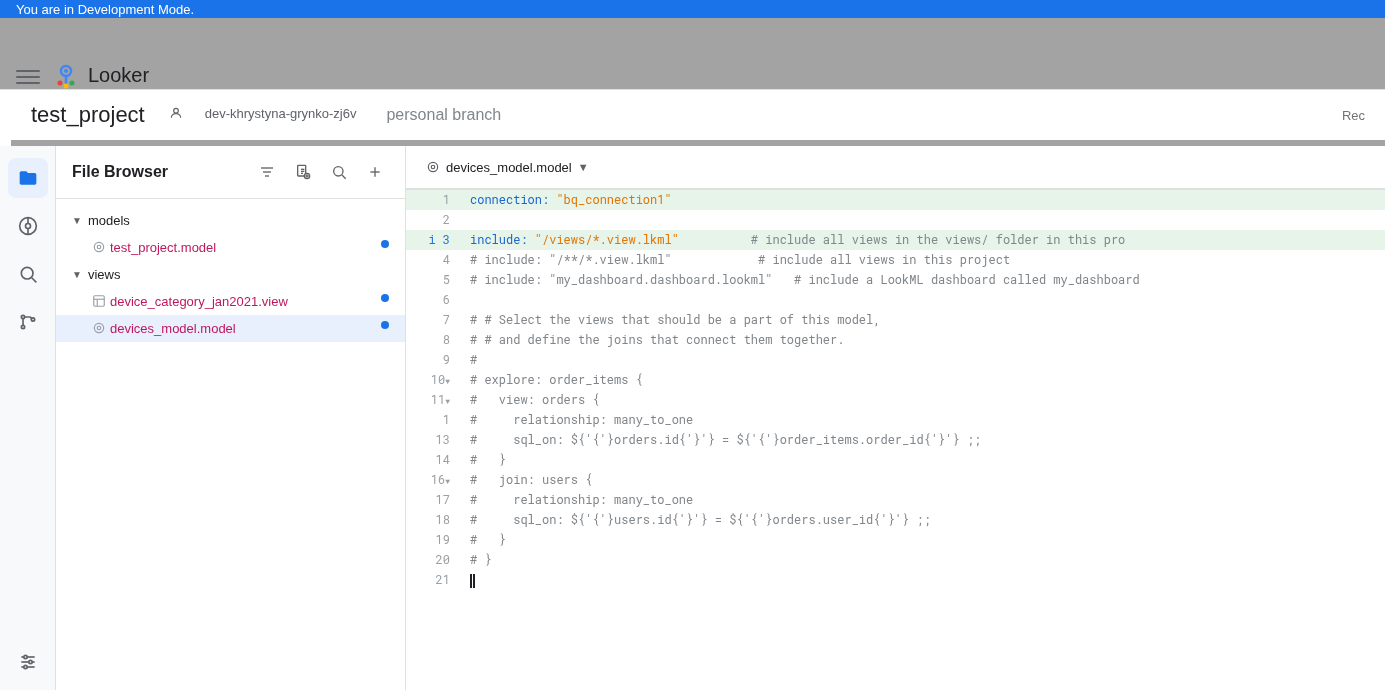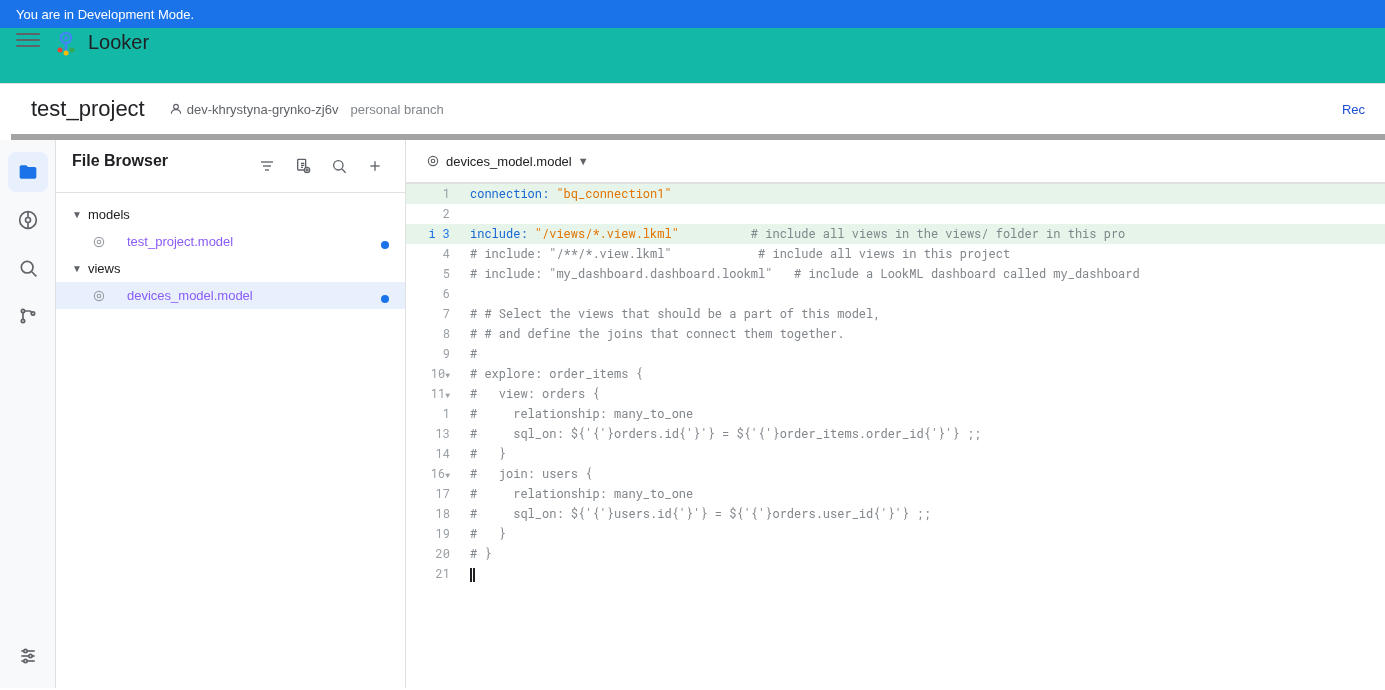--- a/index.html
+++ b/index.html
@@ -4,33 +4,33 @@
   <style>
     * { box-sizing: border-box; margin: 0; padding: 0; }
     body { font-family: 'Google Sans', Arial, sans-serif; background: #fff; overflow: hidden; width: 1385px; height: 690px; }
 
     
     .dev-banner {
       background: #1a73e8;
       color: #fff;
       font-size: 13px;
       padding: 6px 16px;
-      height: 28px;
+      height: 18px;
       display: flex;
       align-items: center;
     }
 
     
     .top-nav {
       display: flex;
-      align-items: flex-start;
-      height: 56px;
+      align-items: flex-end;
+      height: 72px;
       padding: 0 16px;
       border-bottom: 1px solid #e0e0e0;
-      background: #14b8a6;
+      background: #a3a3a3;
     }
     .hamburger {
       width: 24px; height: 24px;
       display: flex; flex-direction: column; justify-content: center; gap: 4px;
       cursor: pointer; margin-right: 12px;
     }
     .hamburger span { display: block; height: 2px; background: #5f6368; border-radius: 1px; }
     .logo-container { display: flex; align-items: center; gap: 8px; }
     .logo-text { font-size: 20px; font-weight: 400; color: #202124; }
 
@@ -38,23 +38,23 @@
     .project-header {
       display: flex;
       align-items: center;
       height: 56px;
       padding: 0 20px;
       border-bottom: 6px solid #a3a3a3;
       background: #fff;
       margin-left: 11px;
     }
     .project-name { font-size: 22px; font-weight: 500; color: #202124; margin-right: 24px; }
-    .branch-info { display: flex; gap: 4px; color: #5f6368; font-size: 13px; }
-    .personal-branch { color: #80868b; font-size: 13px; margin-left: 8px; }
-    .rec-link { color: #1d4ed8; font-size: 13px; margin-left: auto; cursor: pointer; text-align: right; }
+    .branch-info { display: flex; gap: 22px; color: #5f6368; font-size: 13px; }
+    .personal-branch { color: #80868b; font-size: 16px; margin-left: 8px; }
+    .rec-link { color: #737373; font-size: 13px; margin-left: auto; cursor: pointer; text-align: right; }
 
     
     .main-content {
       display: flex;
       height: calc(690px - 30px - 56px - 56px);
     }
 
     
     .sidebar-icons {
       width: 56px;
@@ -82,20 +82,21 @@
     
     .file-browser-panel {
       width: 350px;
       border-right: 1px solid #e0e0e0;
       background: #fff;
       display: flex;
       flex-direction: column;
     }
     .file-browser-header {
       display: flex;
+      align-items: center;
       padding: 12px 16px;
       border-bottom: 1px solid #e0e0e0;
       gap: 36px;
     }
     .file-browser-title {
       font-size: 16px;
       font-weight: 600;
       color: #202124;
       flex: 1;
     }
@@ -110,25 +111,25 @@
     
     .file-tree { flex: 1; overflow-y: auto; padding: 8px 0; }
     .tree-folder {
       display: flex; align-items: center;
       padding: 6px 16px;
       cursor: pointer;
       font-size: 13px; color: #202124;
       gap: 6px;
     }
     .tree-item {
-      display: flex; align-items: flex-end;
+      display: flex; align-items: flex-start;
       padding: 6px 16px 6px 36px;
       cursor: pointer;
-      font-size: 13px; color: #8b5cf6;
-      gap: 21px;
+      font-size: 13px; color: #be185d;
+      gap: 4px;
       position: relative;
     }
     .tree-item.active { background: #e8f0fe; }
     .chevron { font-size: 10px; color: #5f6368; }
     .dot-indicator {
       width: 8px; height: 8px;
       background: #1a73e8;
       border-radius: 50%;
       margin-left: auto;
       flex-shrink: 0;
@@ -339,20 +340,29 @@
         </svg>
         <span>test_project.model</span>
         <span class="dot-indicator"></span>
       </div>
 
       <div class="tree-folder">
         <span class="chevron">▼</span>
         <span>views</span>
       </div>
 
+      <div class="tree-item">
+        <svg width="14" height="14" viewBox="0 0 24 24" fill="none" stroke="#9aa0a6" stroke-width="2">
+          <rect x="3" y="3" width="18" height="18" rx="2"></rect>
+            <line x1="3" y1="9" x2="21" y2="9"></line>
+            <line x1="9" y1="9" x2="9" y2="21"></line>
+        </svg>
+        <span>device_category_jan2021.view</span>
+        <span class="dot-indicator"></span>
+      </div>
 
       <div class="tree-item active">
         <svg width="14" height="14" viewBox="0 0 24 24" fill="none" stroke="#9aa0a6" stroke-width="2">
           <circle cx="12" cy="12" r="8"></circle>
             <circle cx="12" cy="12" r="3"></circle>
         </svg>
         <span>devices_model.model</span>
         <span class="dot-indicator"></span>
       </div>
     </div>

